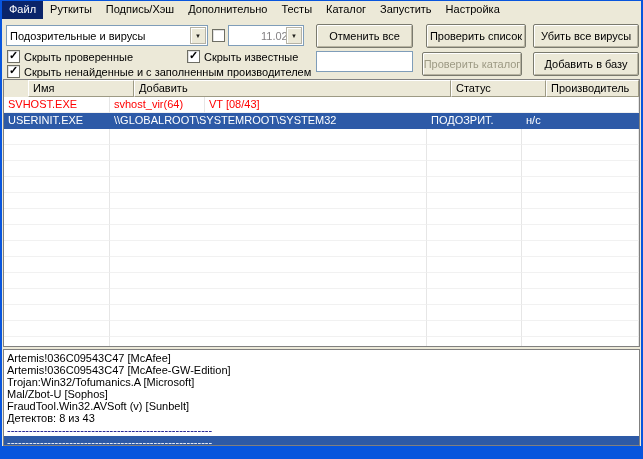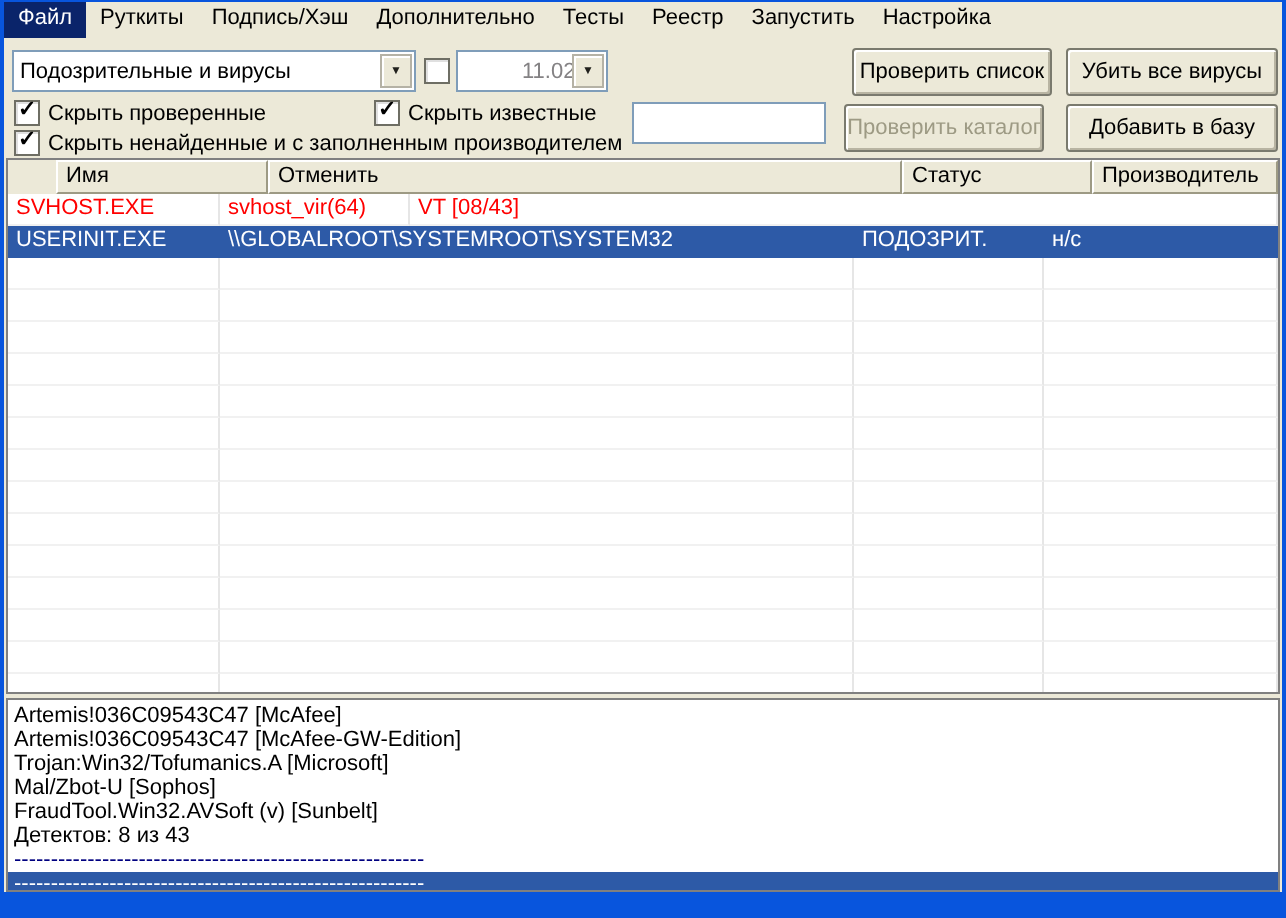--- a/index.html
+++ b/index.html
@@ -66,39 +66,40 @@
 <body>
 
 <div class="window">
 
   <div class="menu-bar">
       <div class="menu-item active">Файл</div>
       <div class="menu-item">Руткиты</div>
       <div class="menu-item">Подпись/Хэш</div>
       <div class="menu-item">Дополнительно</div>
       <div class="menu-item">Тесты</div>
-      <div class="menu-item">Реестр</div>
+      <div class="menu-item">Каталог</div>
       <div class="menu-item">Запустить</div>
       <div class="menu-item">Настройка</div>
     </div>
 
   <div class="toolbar">
 
     <div class="combo combo-filter">
       <span class="combo-text">Подозрительные и вирусы</span>
       <span class="drop-btn">▼</span>
     </div>
 
     <span class="checkbox cb-standalone"></span>
 
     <div class="combo combo-date">
       <span class="combo-text disabled-text">11.02.2011</span>
       <span class="drop-btn">▼</span>
     </div>
 
+    <button class="btn btn-cancel-all">Отменить все</button>
     <button class="btn btn-check-list">Проверить список</button>
     <button class="btn btn-kill-all">Убить все вирусы</button>
 
     <label class="cb-row cb-hide-checked">
       <span class="checkbox">
           <span class="check">✓</span>
         </span>
       <span class="cb-text">Скрыть проверенные</span>
     </label>
 
@@ -118,21 +119,21 @@
 
     <input class="path-input" value="" style="">
 
     <button class="btn btn-check-folder disabled" disabled="">Проверить каталог</button>
     <button class="btn btn-add-base">Добавить в базу</button>
   </div>
 
   <div class="table">
     <div class="thead">
       <div class="th c0">Имя</div>
-      <div class="th c1">Отменить</div>
+      <div class="th c1">Добавить</div>
       <div class="th c2">Статус</div>
       <div class="th c3">Производитель</div>
     </div>
     <div class="tbody">
         <div class="trow virus">
           <div class="td c0">SVHOST.EXE</div>
           <div class="td c2">svhost_vir(64)</div>
           <div class="td c3">VT [08/43]</div>
         </div>
         <div class="trow selected">

